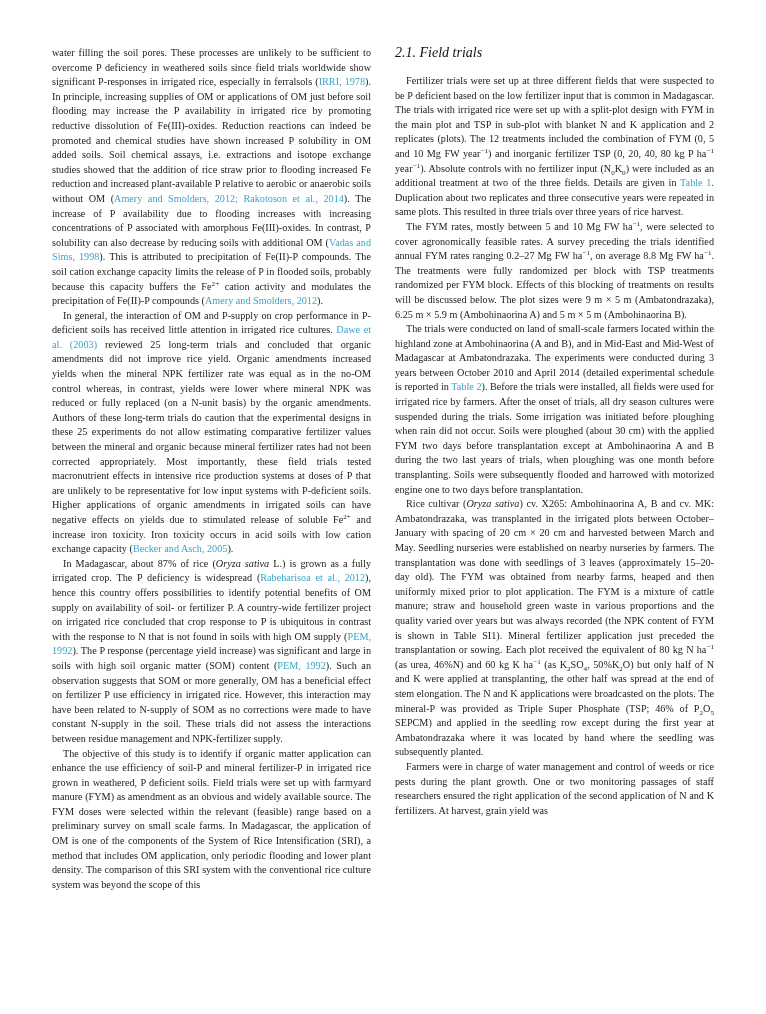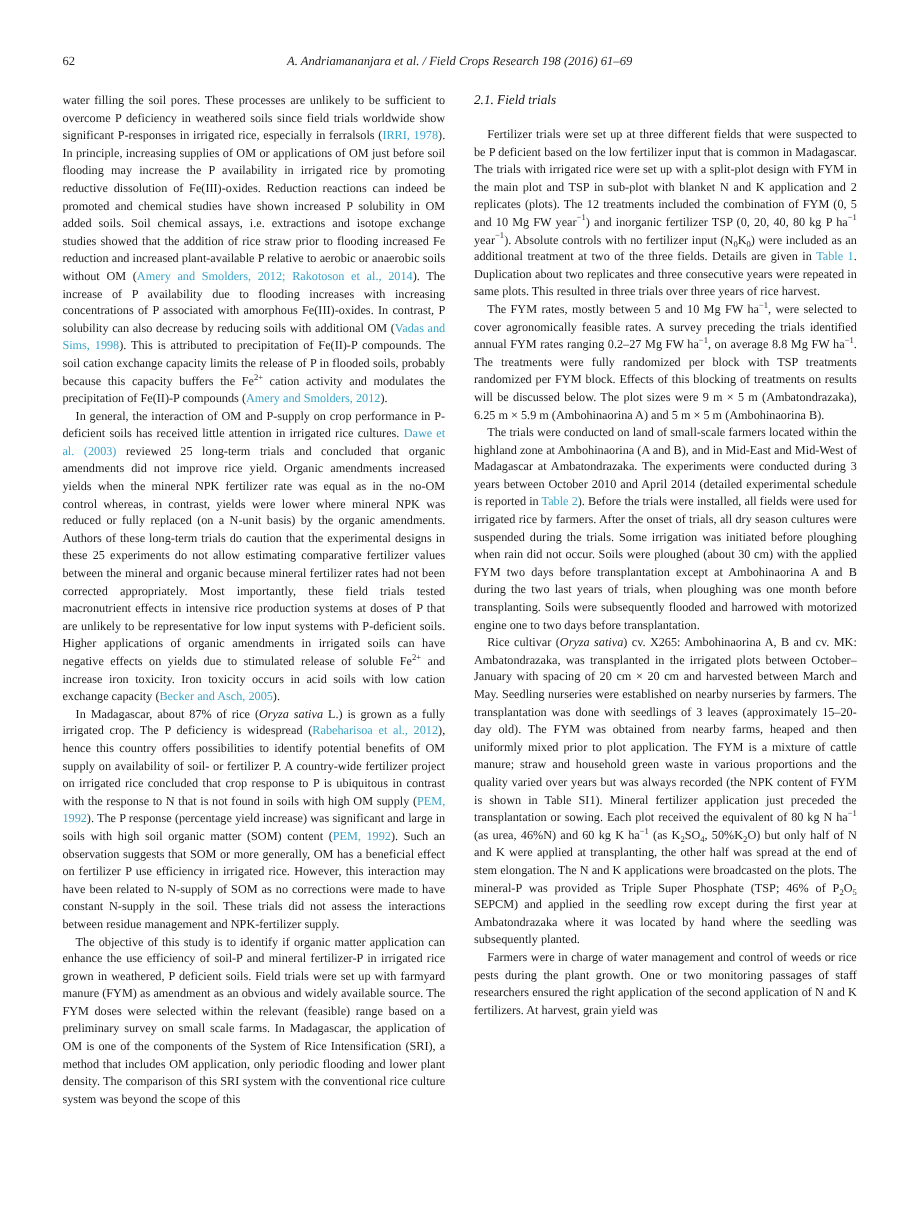--- a/index.html
+++ b/index.html
@@ -55,37 +55,33 @@
   sup, sub { font-size: 70%; line-height: 0; }
   h2.sec-heading {
     font-size: 11.2px;
     font-weight: bold;
     margin: 17px 0 16px 0;
     text-align: left;
     line-height: 13px;
     color: #111;
   }
   h3.subsec-heading {
-    font-size: 11px;
+    font-size: 14px;
     font-weight: normal;
     font-style: italic;
     margin: 0 0 15px 0;
     text-align: left;
     line-height: 13px;
     color: #111;
   }
 </style>
 </head>
 <body>
 
 <div class="page">
-  <header class="page-header">
-    <span class="page-num">62</span>
-    <span class="running-head">A. Andriamananjara et al. / Field Crops Research 198 (2016) 61–69</span>
-  </header>
   <div class="columns">
     <div class="col">
         <p class="para"><span>water filling the soil pores. These processes are unlikely to be sufficient to overcome P deficiency in weathered soils since field trials worldwide show significant P-responses in irrigated rice, especially in ferralsols (</span><a class="cite">IRRI, 1978</a><span>). In principle, increasing supplies of OM or applications of OM just before soil flooding may increase the P availability in irrigated rice by promoting reductive dissolution of Fe(III)-oxides. Reduction reactions can indeed be promoted and chemical studies have shown increased P solubility in OM added soils. Soil chemical assays, i.e. extractions and isotope exchange studies showed that the addition of rice straw prior to flooding increased Fe reduction and increased plant-available P relative to aerobic or anaerobic soils without OM (</span><a class="cite">Amery and Smolders, 2012; Rakotoson et al., 2014</a><span>). The increase of P availability due to flooding increases with increasing concentrations of P associated with amorphous Fe(III)-oxides. In contrast, P solubility can also decrease by reducing soils with additional OM (</span><a class="cite">Vadas and Sims, 1998</a><span>). This is attributed to precipitation of Fe(II)-P compounds. The soil cation exchange capacity limits the release of P in flooded soils, probably because this capacity buffers the Fe</span><sup>2+</sup><span> cation activity and modulates the precipitation of Fe(II)-P compounds (</span><a class="cite">Amery and Smolders, 2012</a><span>).</span></p>
         <p class="para indent"><span>In general, the interaction of OM and P-supply on crop performance in P-deficient soils has received little attention in irrigated rice cultures. </span><a class="cite">Dawe et al. (2003)</a><span> reviewed 25 long-term trials and concluded that organic amendments did not improve rice yield. Organic amendments increased yields when the mineral NPK fertilizer rate was equal as in the no-OM control whereas, in contrast, yields were lower where mineral NPK was reduced or fully replaced (on a N-unit basis) by the organic amendments. Authors of these long-term trials do caution that the experimental designs in these 25 experiments do not allow estimating comparative fertilizer values between the mineral and organic because mineral fertilizer rates had not been corrected appropriately. Most importantly, these field trials tested macronutrient effects in intensive rice production systems at doses of P that are unlikely to be representative for low input systems with P-deficient soils. Higher applications of organic amendments in irrigated soils can have negative effects on yields due to stimulated release of soluble Fe</span><sup>2+</sup><span> and increase iron toxicity. Iron toxicity occurs in acid soils with low cation exchange capacity (</span><a class="cite">Becker and Asch, 2005</a><span>).</span></p>
         <p class="para indent"><span>In Madagascar, about 87% of rice (</span><em>Oryza sativa</em><span> L.) is grown as a fully irrigated crop. The P deficiency is widespread (</span><a class="cite">Rabeharisoa et al., 2012</a><span>), hence this country offers possibilities to identify potential benefits of OM supply on availability of soil- or fertilizer P. A country-wide fertilizer project on irrigated rice concluded that crop response to P is ubiquitous in contrast with the response to N that is not found in soils with high OM supply (</span><a class="cite">PEM, 1992</a><span>). The P response (percentage yield increase) was significant and large in soils with high soil organic matter (SOM) content (</span><a class="cite">PEM, 1992</a><span>). Such an observation suggests that SOM or more generally, OM has a beneficial effect on fertilizer P use efficiency in irrigated rice. However, this interaction may have been related to N-supply of SOM as no corrections were made to have constant N-supply in the soil. These trials did not assess the interactions between residue management and NPK-fertilizer supply.</span></p>
         <p class="para indent"><span>The objective of this study is to identify if organic matter application can enhance the use efficiency of soil-P and mineral fertilizer-P in irrigated rice grown in weathered, P deficient soils. Field trials were set up with farmyard manure (FYM) as amendment as an obvious and widely available source. The FYM doses were selected within the relevant (feasible) range based on a preliminary survey on small scale farms. In Madagascar, the application of OM is one of the components of the System of Rice Intensification (SRI), a method that includes OM application, only periodic flooding and lower plant density. The comparison of this SRI system with the conventional rice culture system was beyond the scope of this</span></p>
       </div>
     <div class="col">
         <h3 class="subsec-heading">2.1. Field trials</h3>
         <p class="para indent"><span>Fertilizer trials were set up at three different fields that were suspected to be P deficient based on the low fertilizer input that is common in Madagascar. The trials with irrigated rice were set up with a split-plot design with FYM in the main plot and TSP in sub-plot with blanket N and K application and 2 replicates (plots). The 12 treatments included the combination of FYM (0, 5 and 10 Mg FW year</span><sup>−1</sup><span>) and inorganic fertilizer TSP (0, 20, 40, 80 kg P ha</span><sup>−1</sup><span> year</span><sup>−1</sup><span>). Absolute controls with no fertilizer input (N</span><sub>0</sub><span>K</span><sub>0</sub><span>) were included as an additional treatment at two of the three fields. Details are given in </span><a class="cite">Table 1</a><span>. Duplication about two replicates and three consecutive years were repeated in same plots. This resulted in three trials over three years of rice harvest.</span></p>

